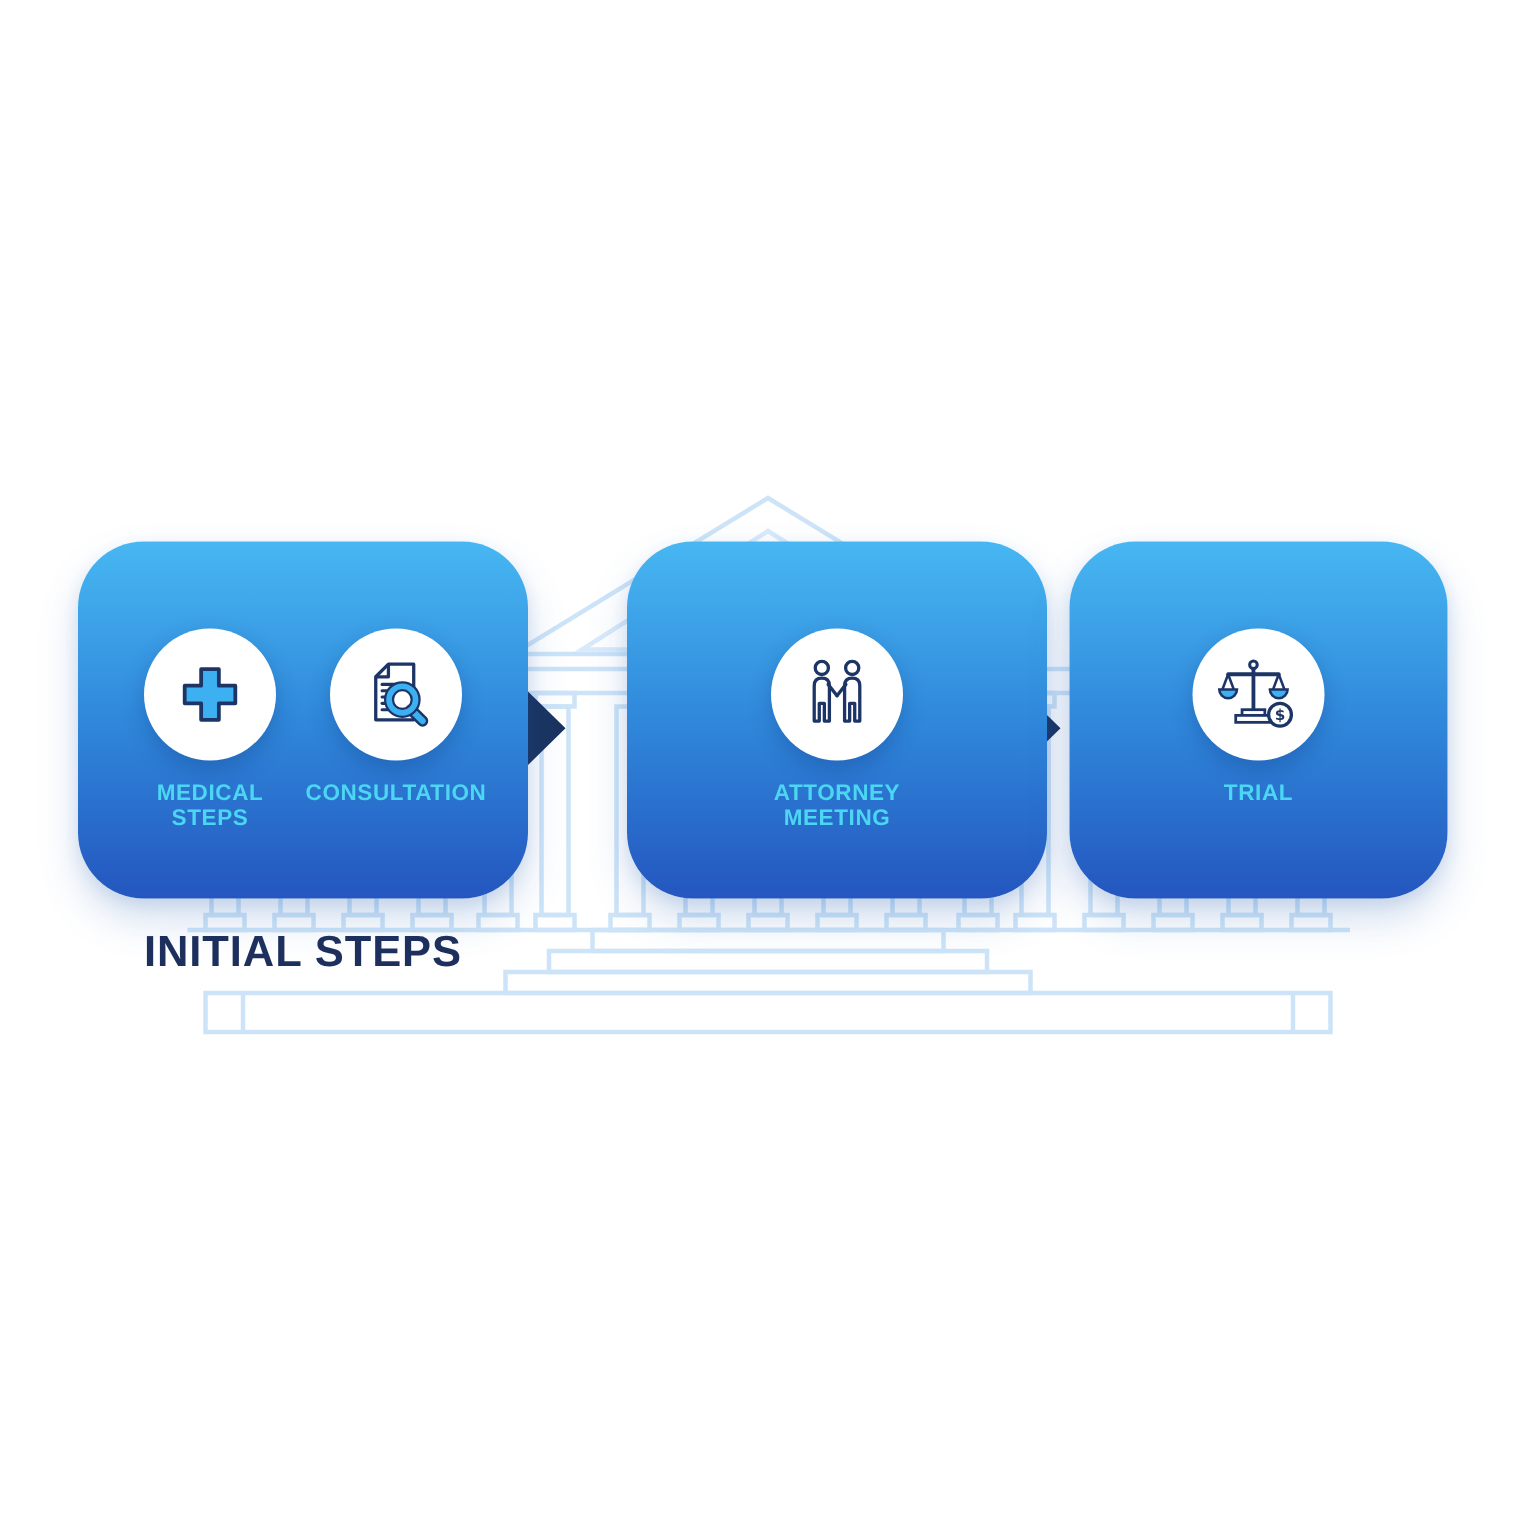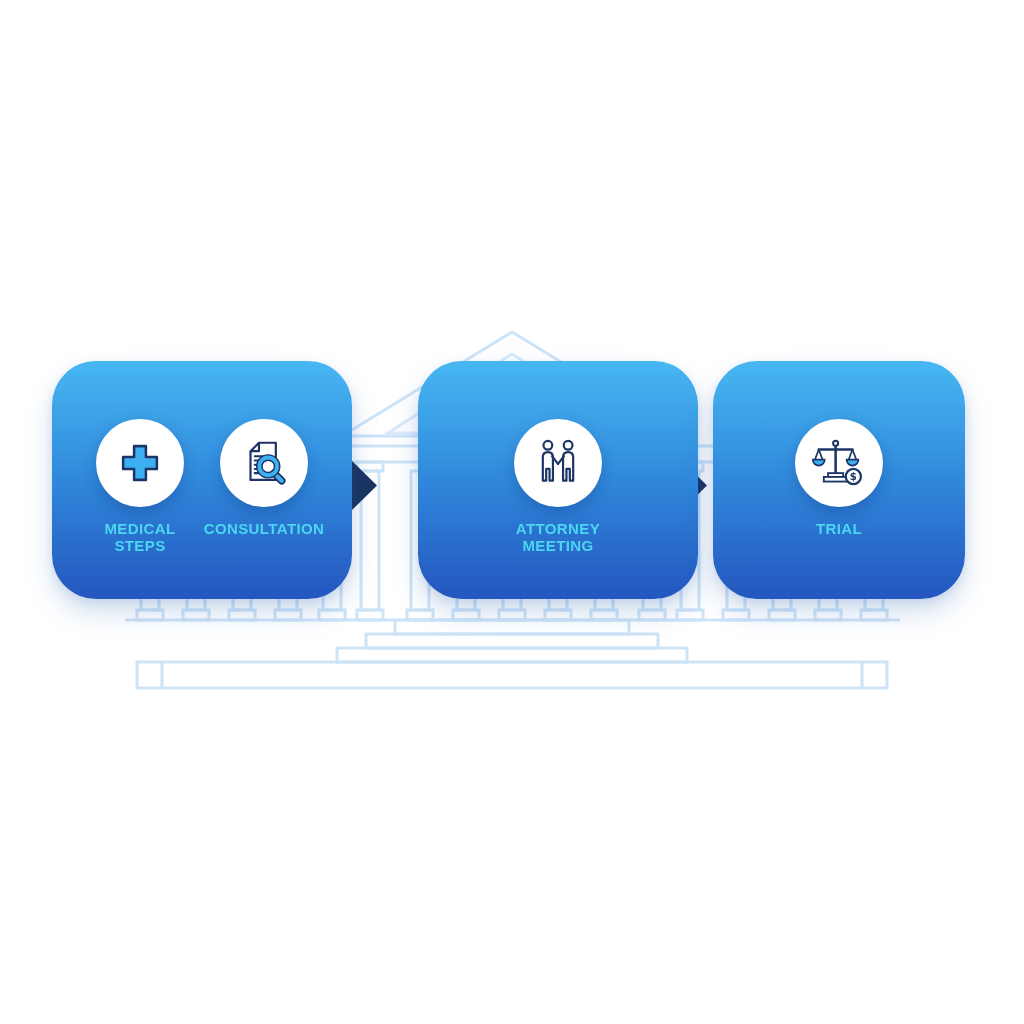--- a/index.html
+++ b/index.html
@@ -155,20 +155,21 @@
             <circle cx="37" cy="36" r="10.5" fill="none" stroke="#1c3566" stroke-width="8"></circle>
             <circle cx="37" cy="36" r="10.5" fill="none" stroke="#3cb0f0" stroke-width="4.5"></circle>
           </svg>
         </div>
         <div class="item-label">
           <div>CONSULTATION</div>
           <div></div>
         </div>
       </div>
     </div>
+    <div class="stage-title">INITIAL STEPS</div>
   </div>
 
   <div class="stage stage-1">
     <div class="card">
       <div class="item">
         <div class="icon-circle">
           <svg width="54" height="54" viewBox="0 0 64 64">
             <g fill="#ffffff" stroke="#1c3566" stroke-width="2.6" stroke-linejoin="round" stroke-linecap="round">
               <circle cx="20" cy="11" r="5.2"></circle>
               <circle cx="44" cy="11" r="5.2"></circle>

